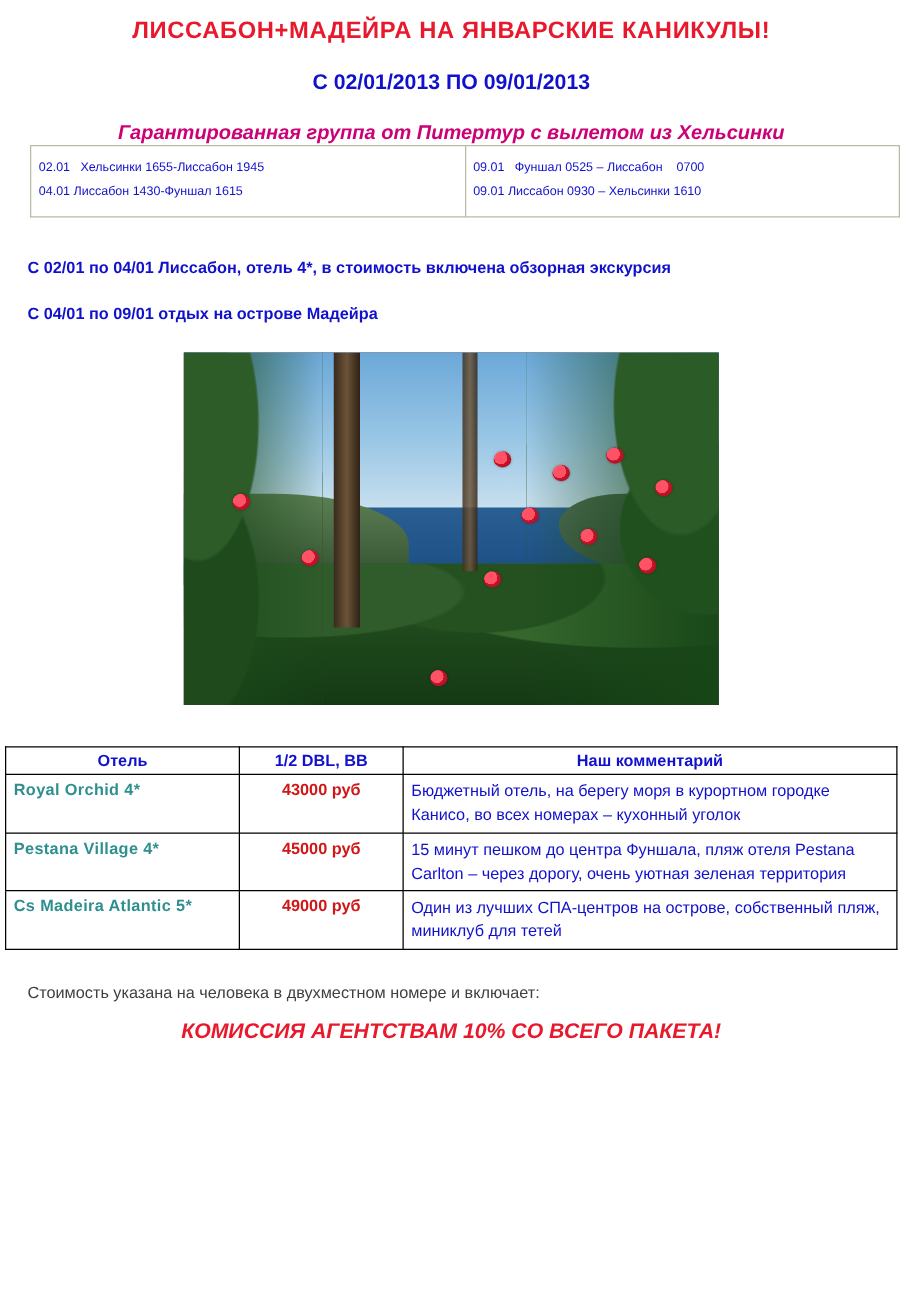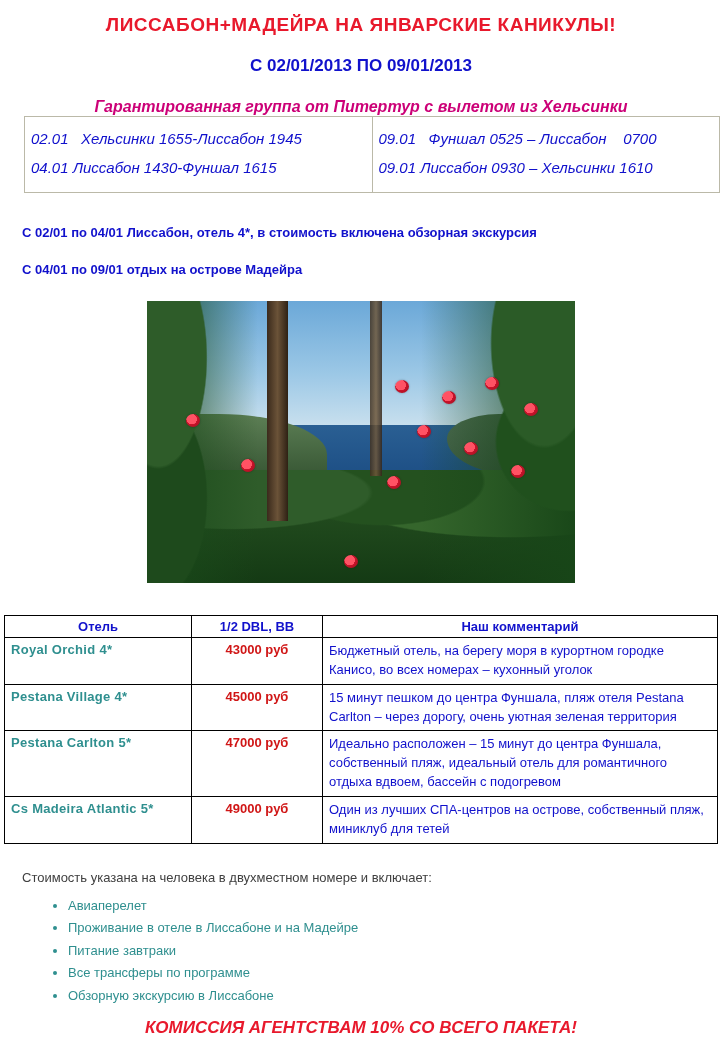--- a/index.html
+++ b/index.html
@@ -62,24 +62,23 @@
     table-layout: fixed;
   }
   .flights td {
     border: 1px solid #bbb9a8;
     vertical-align: top;
     padding: 8px 6px 10px 6px;
     width: 50%;
   }
   .flights .row {
     color: #1111cc;
-    font-size: 15px;
+    font-size: 10px;
     line-height: 1.9;
     white-space: pre;
-    font-style: italic;
   }
 
   
   .info-line {
     color: #1111cc;
     font-weight: bold;
     font-size: 13px;
     margin: 0 0 0 22px;
   }
   .info-line.first { margin-top: 32px; }
@@ -290,37 +289,25 @@
         <td class="hotel">Royal Orchid 4*</td>
         <td class="price">43000 руб</td>
         <td class="comment">Бюджетный отель, на берегу моря в курортном городке Канисо, во всех номерах – кухонный уголок</td>
       </tr>
       <tr>
         <td class="hotel">Pestana Village 4*</td>
         <td class="price">45000 руб</td>
         <td class="comment">15 минут пешком до центра Фуншала, пляж отеля Pestana Carlton – через дорогу, очень уютная зеленая территория</td>
       </tr>
       <tr>
-        <td class="hotel">Pestana Carlton 5*</td>
-        <td class="price">47000 руб</td>
-        <td class="comment">Идеально расположен – 15 минут до центра Фуншала, собственный пляж,  идеальный отель для романтичного отдыха вдвоем, бассейн с подогревом</td>
-      </tr>
-      <tr>
         <td class="hotel">Cs Madeira Atlantic 5*</td>
         <td class="price">49000 руб</td>
         <td class="comment">Один из лучших СПА-центров  на острове, собственный пляж, миниклуб для тетей</td>
       </tr>
     </tbody>
   </table>
 
   <div class="note">Стоимость указана на человека в двухместном номере и  включает:</div>
 
-  <ul class="includes">
-    <li>Авиаперелет</li>
-    <li>Проживание в отеле  в Лиссабоне и на Мадейре</li>
-    <li>Питание завтраки</li>
-    <li>Все трансферы по программе</li>
-    <li>Обзорную экскурсию в Лиссабоне</li>
-  </ul>
 
   <div class="commission">КОМИССИЯ АГЕНТСТВАМ 10% СО ВСЕГО ПАКЕТА!</div>
 
 </div>
 
 </body></html>

